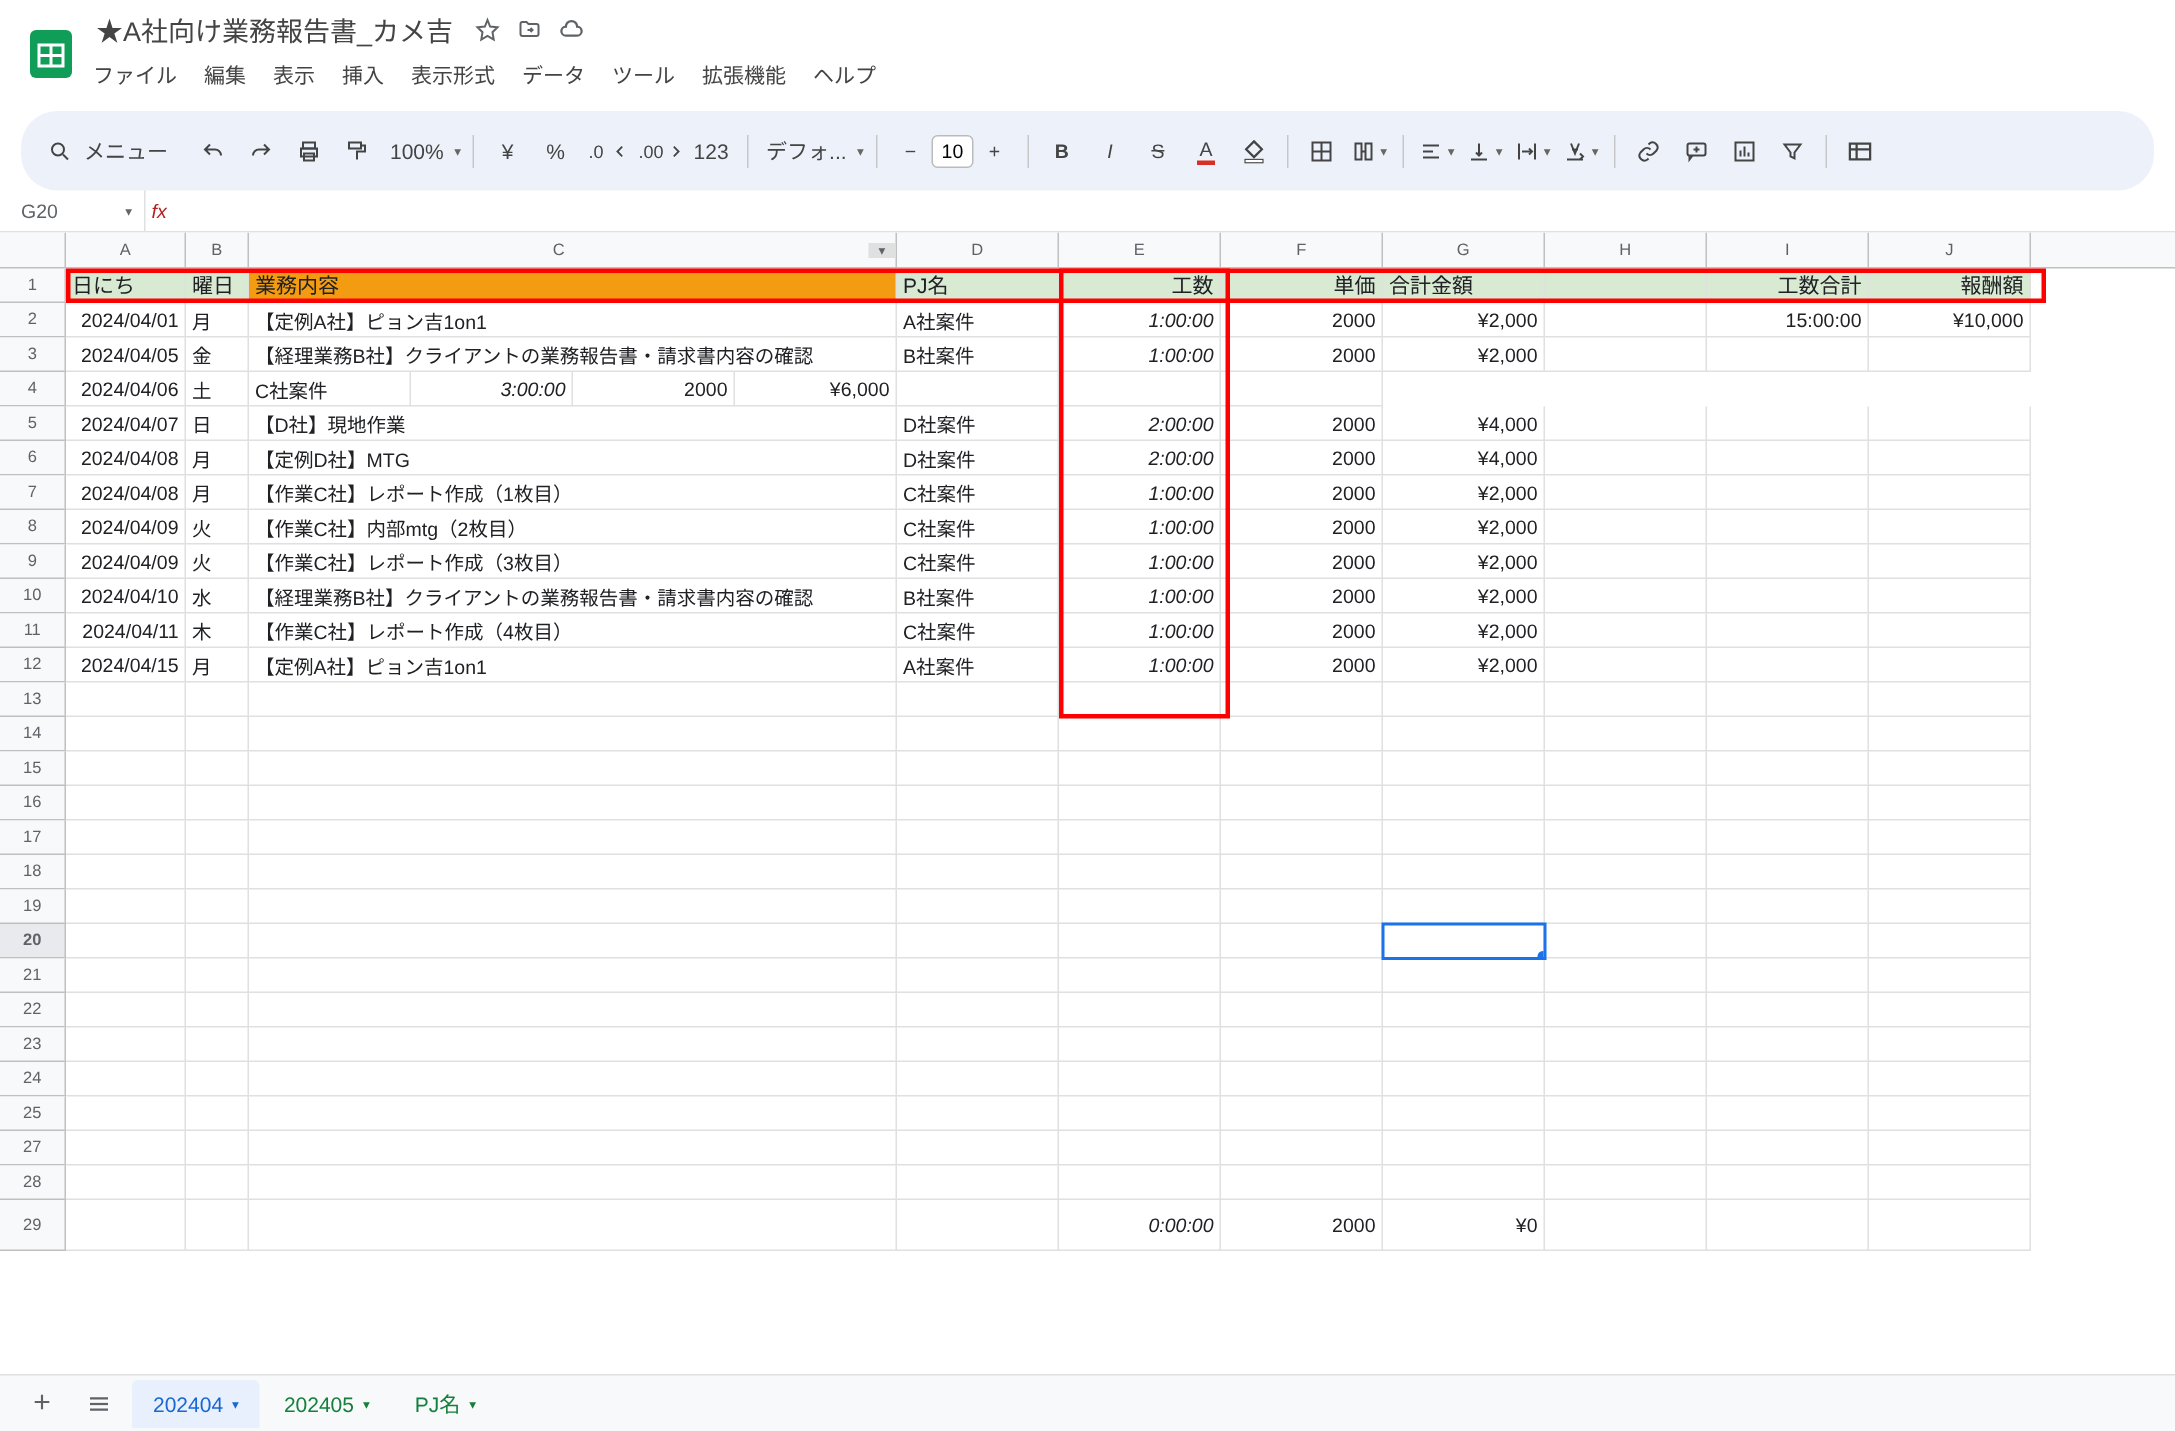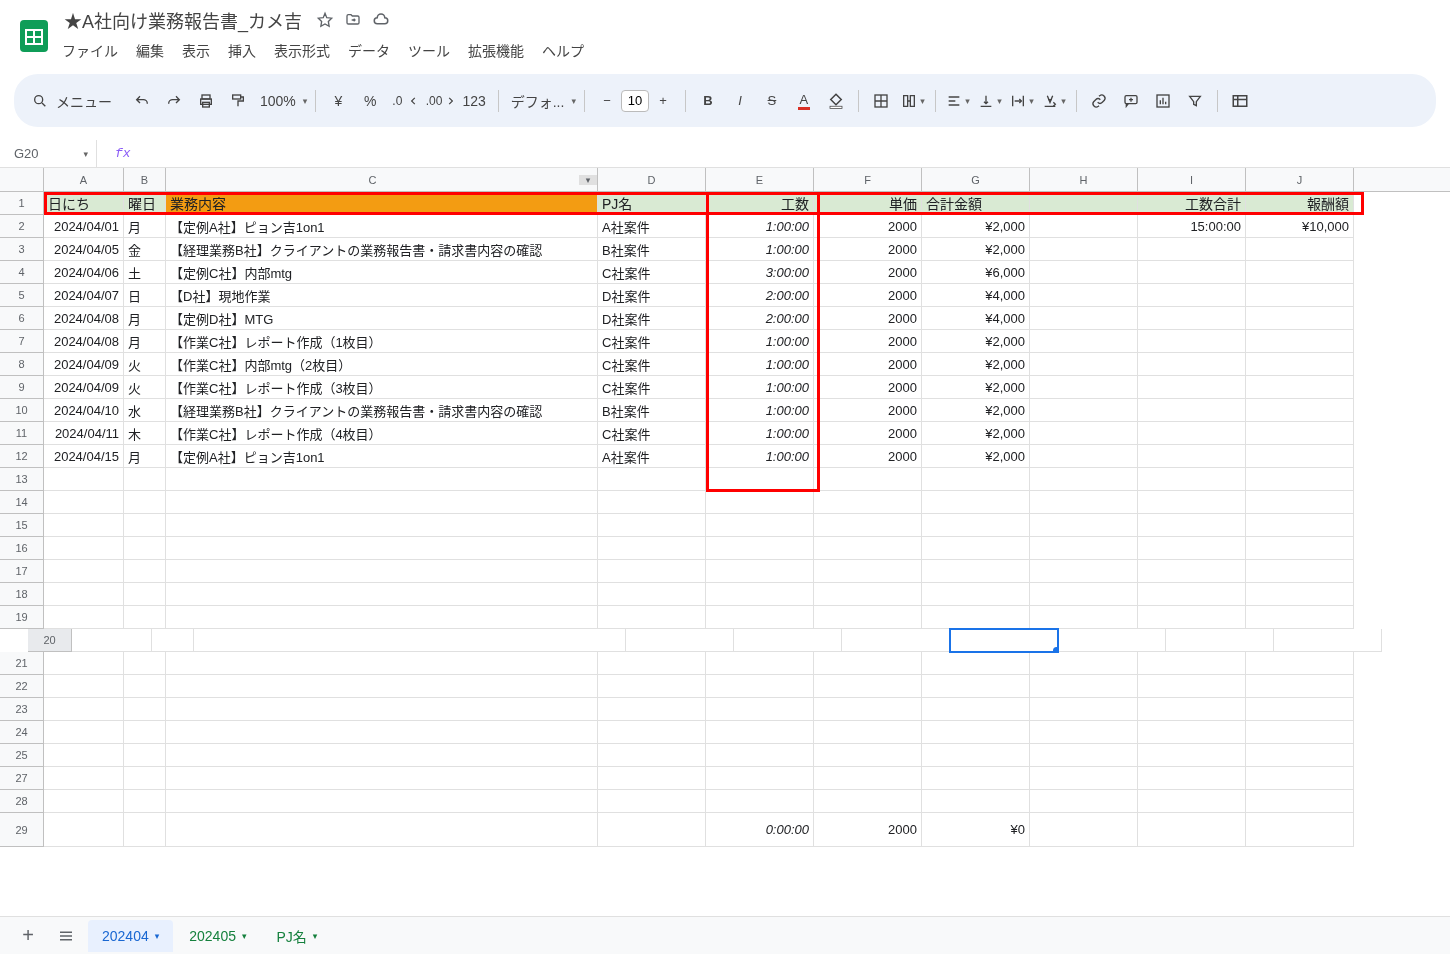--- a/index.html
+++ b/index.html
@@ -50,24 +50,24 @@
 }
 .tb-btn{min-width:28px;height:28px;display:flex;align-items:center;justify-content:center;border-radius:4px;color:#444;cursor:pointer;}
 .tb-sep{width:1px;height:22px;background:#c7c7c7;margin:0 4px;}
 .tb-text{font-size:14px;color:#444;padding:0 4px;}
 .tb-search{display:flex;align-items:center;gap:4px;padding:2px 8px;}
 .font-size-box{display:flex;align-items:center;}
 .font-size-box input{width:28px;height:22px;text-align:center;border:1px solid #bbb;border-radius:4px;font-size:13px;}
 .dd::after{content:"▾";font-size:9px;margin-left:3px;color:#666;}
 
 
-.formula-row{display:flex;align-items:center;height:28px;border-bottom:1px solid var(--border);margin-top:13px;}
+.formula-row{display:flex;align-items:center;height:28px;border-bottom:1px solid var(--border);margin-top:0;}
 .name-box{width:96px;display:flex;align-items:center;justify-content:space-between;padding:0 8px 0 14px;color:var(--text-secondary);font-size:13px;}
 .name-box .dd-caret{font-size:9px;color:#666;}
-.fx{padding:0 18px;color:#8b5cf6;font-style:italic;border-left:1px solid var(--border);height:100%;display:flex;align-items:center;font-family:Liberation Mono, monospace;}
+.fx{padding:0 4px;color:#b91c1c;font-style:italic;border-left:1px solid var(--border);height:100%;display:flex;align-items:center;}
 
 
 .grid-wrap{position:relative;overflow:auto;height:calc(954px - 62px - 48px - 28px - 38px - 14px);}
 .grid{position:relative;}
 
 .col-headers{display:flex;position:sticky;top:0;background:var(--header-bg);z-index:3;border-bottom:1px solid var(--border-dark);height:24px;}
 .corner{width:44px;background:var(--header-bg);border-right:1px solid var(--border-dark);}
 .col-h{display:flex;align-items:center;justify-content:center;color:#5f6368;font-size:11px;border-right:1px solid var(--border-dark);position:relative;}
 .col-c-filter{height:100%;display:flex;align-items:center;width:100%;}
 .col-c-filter .lbl{flex:1;text-align:center;}
@@ -105,21 +105,21 @@
 .sb-btn{width:32px;height:32px;display:flex;align-items:center;justify-content:center;color:#5f6368;border-radius:4px;cursor:pointer;}
 .sheet-tab{padding:6px 14px;display:flex;align-items:center;gap:6px;font-size:14px;color:#15803d;border-radius:4px 4px 0 0;cursor:pointer;}
 .sheet-tab.active{background:var(--tab-active);color:var(--tab-active-text);font-weight:500;}
 .sheet-tab .caret{font-size:9px;}
 
 
 .hscroll{height:12px;background:#f1f3f4;border-top:1px solid var(--border);position:relative;}
 .hscroll .thumb{position:absolute;left:10px;top:2px;width:830px;height:8px;background:#dadce0;border-radius:4px;}
 
 
-.row-header-20{background:#e8eaed !important;font-weight:normal;margin-left:28px;}
+.row-header-20{background:#e8eaed !important;font-weight:bold;}
 svg{overflow:visible;}
 </style>
 </head>
 <body>
 
 <div class="app-header">
   <div class="logo">
     <svg viewBox="0 0 36 36">
         <rect x="4" y="2" width="28" height="32" rx="4" fill="#0f9d58"></rect>
         <rect x="10" y="12" width="16" height="14" fill="none" stroke="#fff" stroke-width="2"></rect>
@@ -388,21 +388,20 @@
           <div class="cell w-F c-right">2000</div>
           <div class="cell w-G c-right">¥2,000</div>
           <div class="cell w-H"></div>
           <div class="cell w-I c-right"></div>
           <div class="cell w-J c-right"></div>
         </div>
         <div class="row">
           <div class="row-h">4</div>
           <div class="cell w-A c-right">2024/04/06</div>
           <div class="cell w-B">土</div>
-          <div class="cell w-C">【定例C社】内部mtg</div>
           <div class="cell w-D">C社案件</div>
           <div class="cell w-E c-right c-italic">3:00:00</div>
           <div class="cell w-F c-right">2000</div>
           <div class="cell w-G c-right">¥6,000</div>
           <div class="cell w-H"></div>
           <div class="cell w-I c-right"></div>
           <div class="cell w-J c-right"></div>
         </div>
         <div class="row">
           <div class="row-h">5</div>

